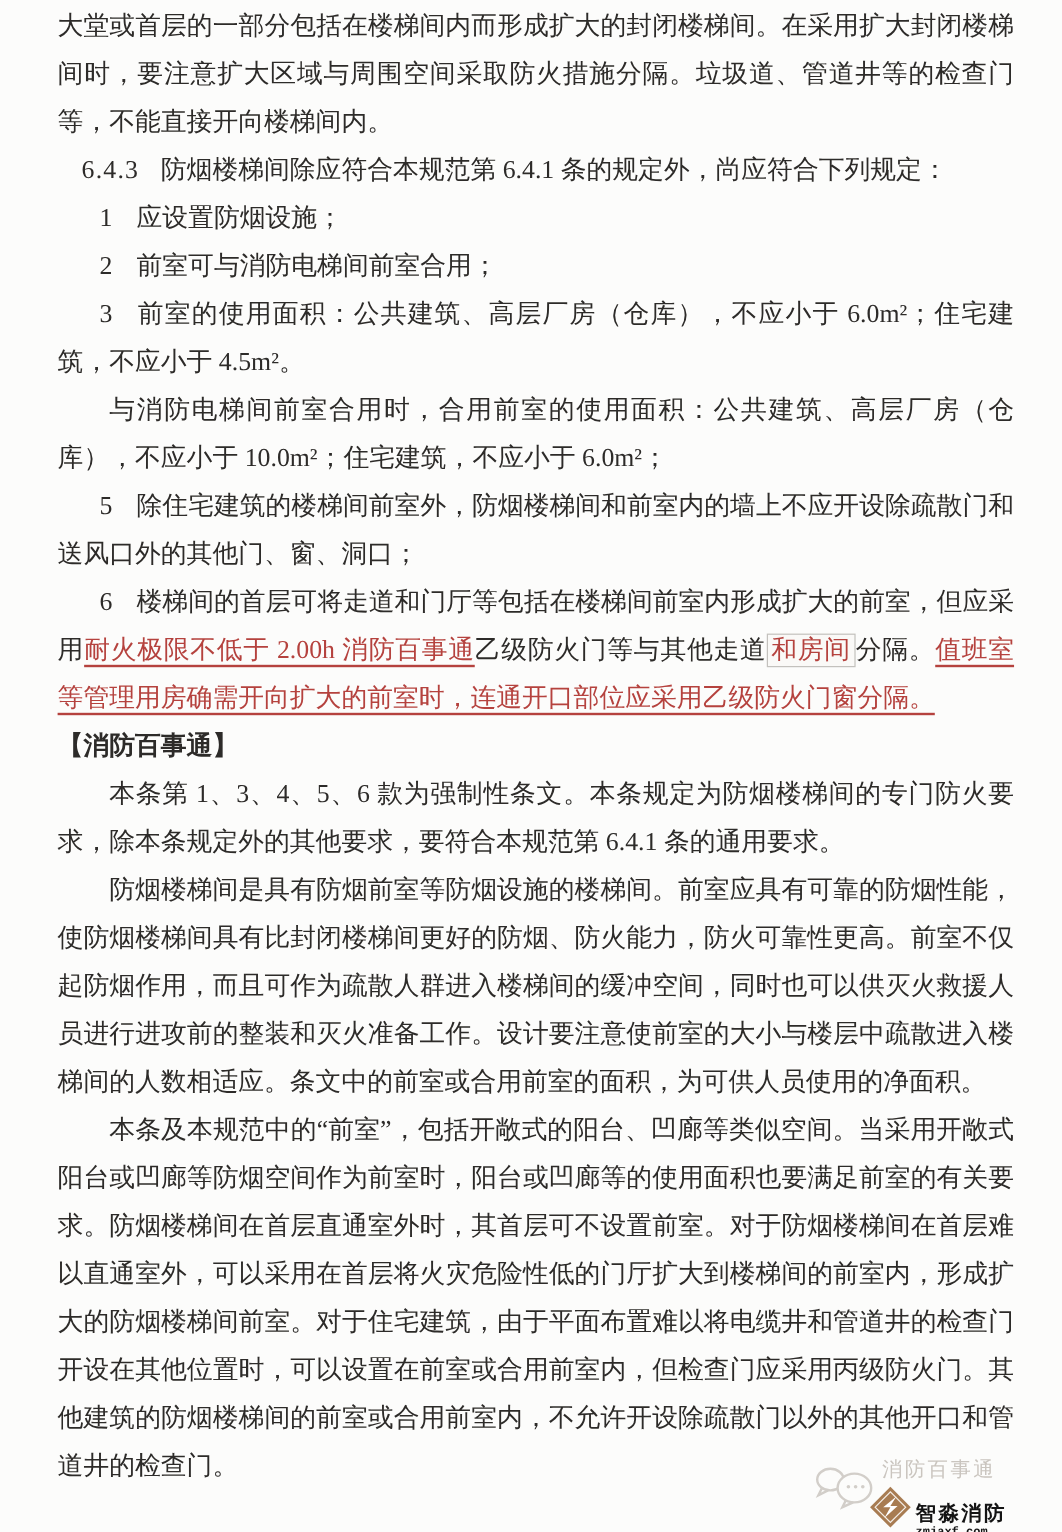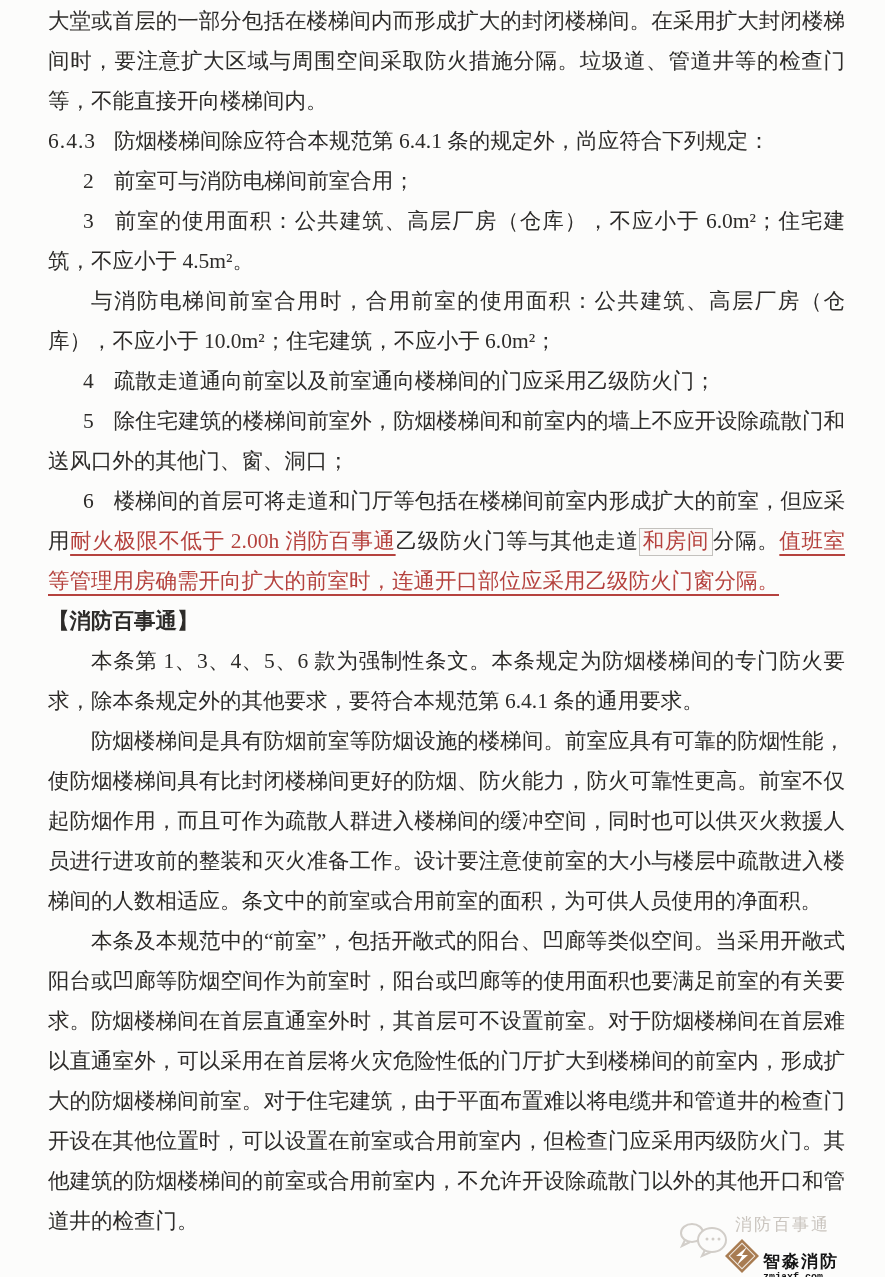--- a/index.html
+++ b/index.html
@@ -16,21 +16,21 @@
   }
   .doc{
     padding:1px 40px 0 48px;
     font-size:21.5px;
     line-height:40px;
     text-align:justify;
     text-justify:inter-ideograph;
   }
   p.para{margin:0;padding:0;}
   .indent2{text-indent:2em;}
-  .clause-num{margin-right:18px;letter-spacing:1px;}
+  .clause-num{margin-right:18px;letter-spacing:1px;margin-left:20px;}
   .item{ text-indent:35px; }
   .item-num{margin-right:20px;}
   .commentary-heading{font-weight:bold;}
   .red-underline{
     color:#b5423e;
     text-decoration:underline;
     text-decoration-thickness:2px;
     text-underline-offset:6px;
   }
   .red-box{
@@ -70,28 +70,28 @@
 </head>
 <body>
 
 <div class="page">
   <div class="doc">
 
     <p class="para">大堂或首层的一部分包括在楼梯间内而形成扩大的封闭楼梯间。在采用扩大封闭楼梯间时，要注意扩大区域与周围空间采取防火措施分隔。垃圾道、管道井等的检查门等，不能直接开向楼梯间内。</p>
 
     <p class="para"><span class="clause-num">6.4.3</span><span>防烟楼梯间除应符合本规范第 6.4.1 条的规定外，尚应符合下列规定：</span></p>
 
+    <p class="para item"><span class="item-num">1</span><span>应设置防烟设施；</span></p>
 
     <p class="para item"><span class="item-num">2</span><span>前室可与消防电梯间前室合用；</span></p>
 
     <p class="para item"><span class="item-num">3</span><span>前室的使用面积：公共建筑、高层厂房（仓库），不应小于 6.0m²；住宅建筑，不应小于 4.5m²。</span></p>
 
     <p class="para indent2">与消防电梯间前室合用时，合用前室的使用面积：公共建筑、高层厂房（仓库），不应小于 10.0m²；住宅建筑，不应小于 6.0m²；</p>
 
-    <p class="para item"><span class="item-num">4</span><span>疏散走道通向前室以及前室通向楼梯间的门应采用乙级防火门；</span></p>
 
     <p class="para item"><span class="item-num">5</span><span>除住宅建筑的楼梯间前室外，防烟楼梯间和前室内的墙上不应开设除疏散门和送风口外的其他门、窗、洞口；</span></p>
 
     <p class="para item"><span class="item-num">6</span><span>楼梯间的首层可将走道和门厅等包括在楼梯间前室内形成扩大的前室，但应采用</span><span class="red-underline">耐火极限不低于 2.00h 消防百事通</span><span>乙级防火门等与其他走道</span><span class="red-box">和房间</span><span>分隔。</span><span class="red-underline">值班室等管理用房确需开向扩大的前室时，连通开口部位应采用乙级防火门窗分隔。</span></p>
 
     <p class="para commentary-heading">【消防百事通】</p>
 
     <p class="para indent2">本条第 1、3、4、5、6 款为强制性条文。本条规定为防烟楼梯间的专门防火要求，除本条规定外的其他要求，要符合本规范第 6.4.1 条的通用要求。</p>
 
     <p class="para indent2">防烟楼梯间是具有防烟前室等防烟设施的楼梯间。前室应具有可靠的防烟性能，使防烟楼梯间具有比封闭楼梯间更好的防烟、防火能力，防火可靠性更高。前室不仅起防烟作用，而且可作为疏散人群进入楼梯间的缓冲空间，同时也可以供灭火救援人员进行进攻前的整装和灭火准备工作。设计要注意使前室的大小与楼层中疏散进入楼梯间的人数相适应。条文中的前室或合用前室的面积，为可供人员使用的净面积。</p>

